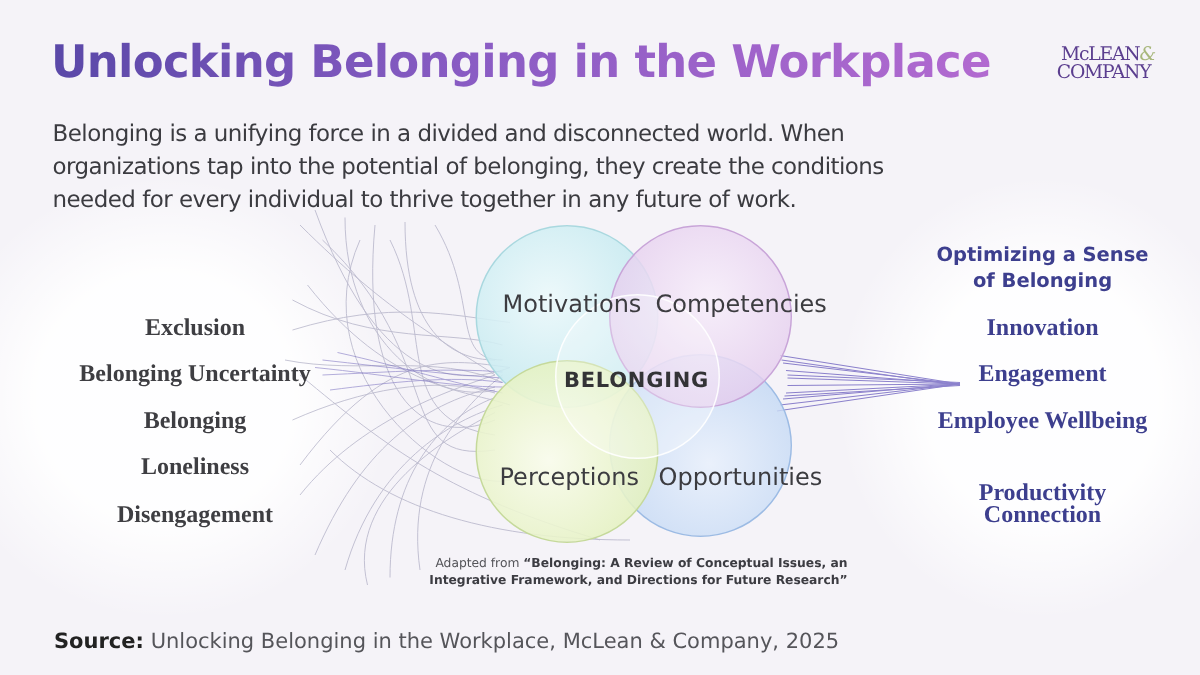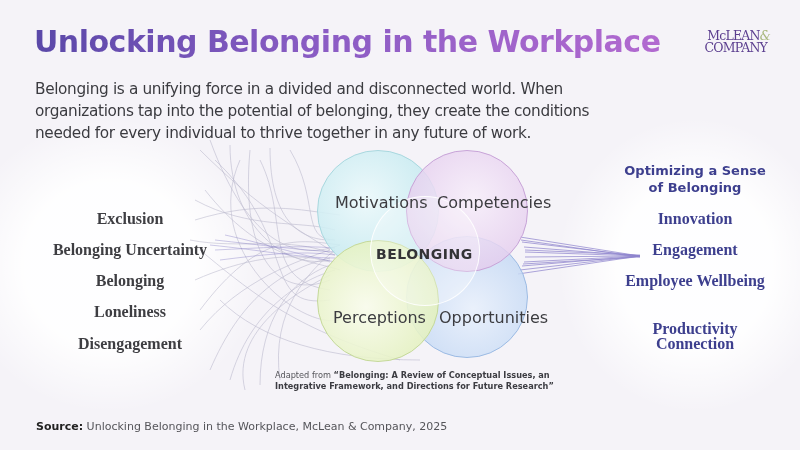--- a/index.html
+++ b/index.html
@@ -49,25 +49,25 @@
       background:radial-gradient(circle at 55% 40%, rgba(247,238,250,0.85), rgba(220,190,232,0.8)); }
     .c-opp { left:406px; top:236px; width:122px; height:122px; border:1.5px solid #9cbbe4;
       background:radial-gradient(circle at 55% 60%, rgba(232,240,252,0.85), rgba(176,204,240,0.8)); }
     .c-perc { left:317px; top:240px; width:122px; height:122px; border:1.5px solid #c5d99a;
       background:radial-gradient(circle at 40% 55%, rgba(249,252,236,0.92), rgba(218,236,170,0.85)); }
     .c-center { left:370px; top:196px; width:110px; height:110px; border:1.5px solid rgba(255,255,255,0.9);
       background:rgba(255,255,255,0.28); }
     .clabel { position:absolute; font-size:16px; font-weight:normal; color:#3c3c40; white-space:nowrap; }
     .center-label { position:absolute; left:376px; top:246px; font-size:14px; font-weight:bold; color:#333336; letter-spacing:0.5px; }
     .citation {
-      position:absolute; left:275px; top:370px; width:290px; text-align:left;
+      position:absolute; left:275px; top:370px; width:290px; text-align:right;
       font-size:8.2px; line-height:10.5px; color:#55555a;
     }
     .citation b { color:#3c3c42; }
-    .source { position:absolute; left:36px; top:420px; font-size:11px; color:#55555a; }
+    .source { position:absolute; left:36px; top:420px; font-size:14px; color:#55555a; }
     .source b { color:#222; }
   </style>
 </head>
 <body>
 
 <div class="glow-left"></div>
 <div class="glow-right"></div>
 
 <svg class="lines" width="800" height="450">
   <g fill="none" stroke="#8d8cab" stroke-width="0.6" opacity="0.55">

